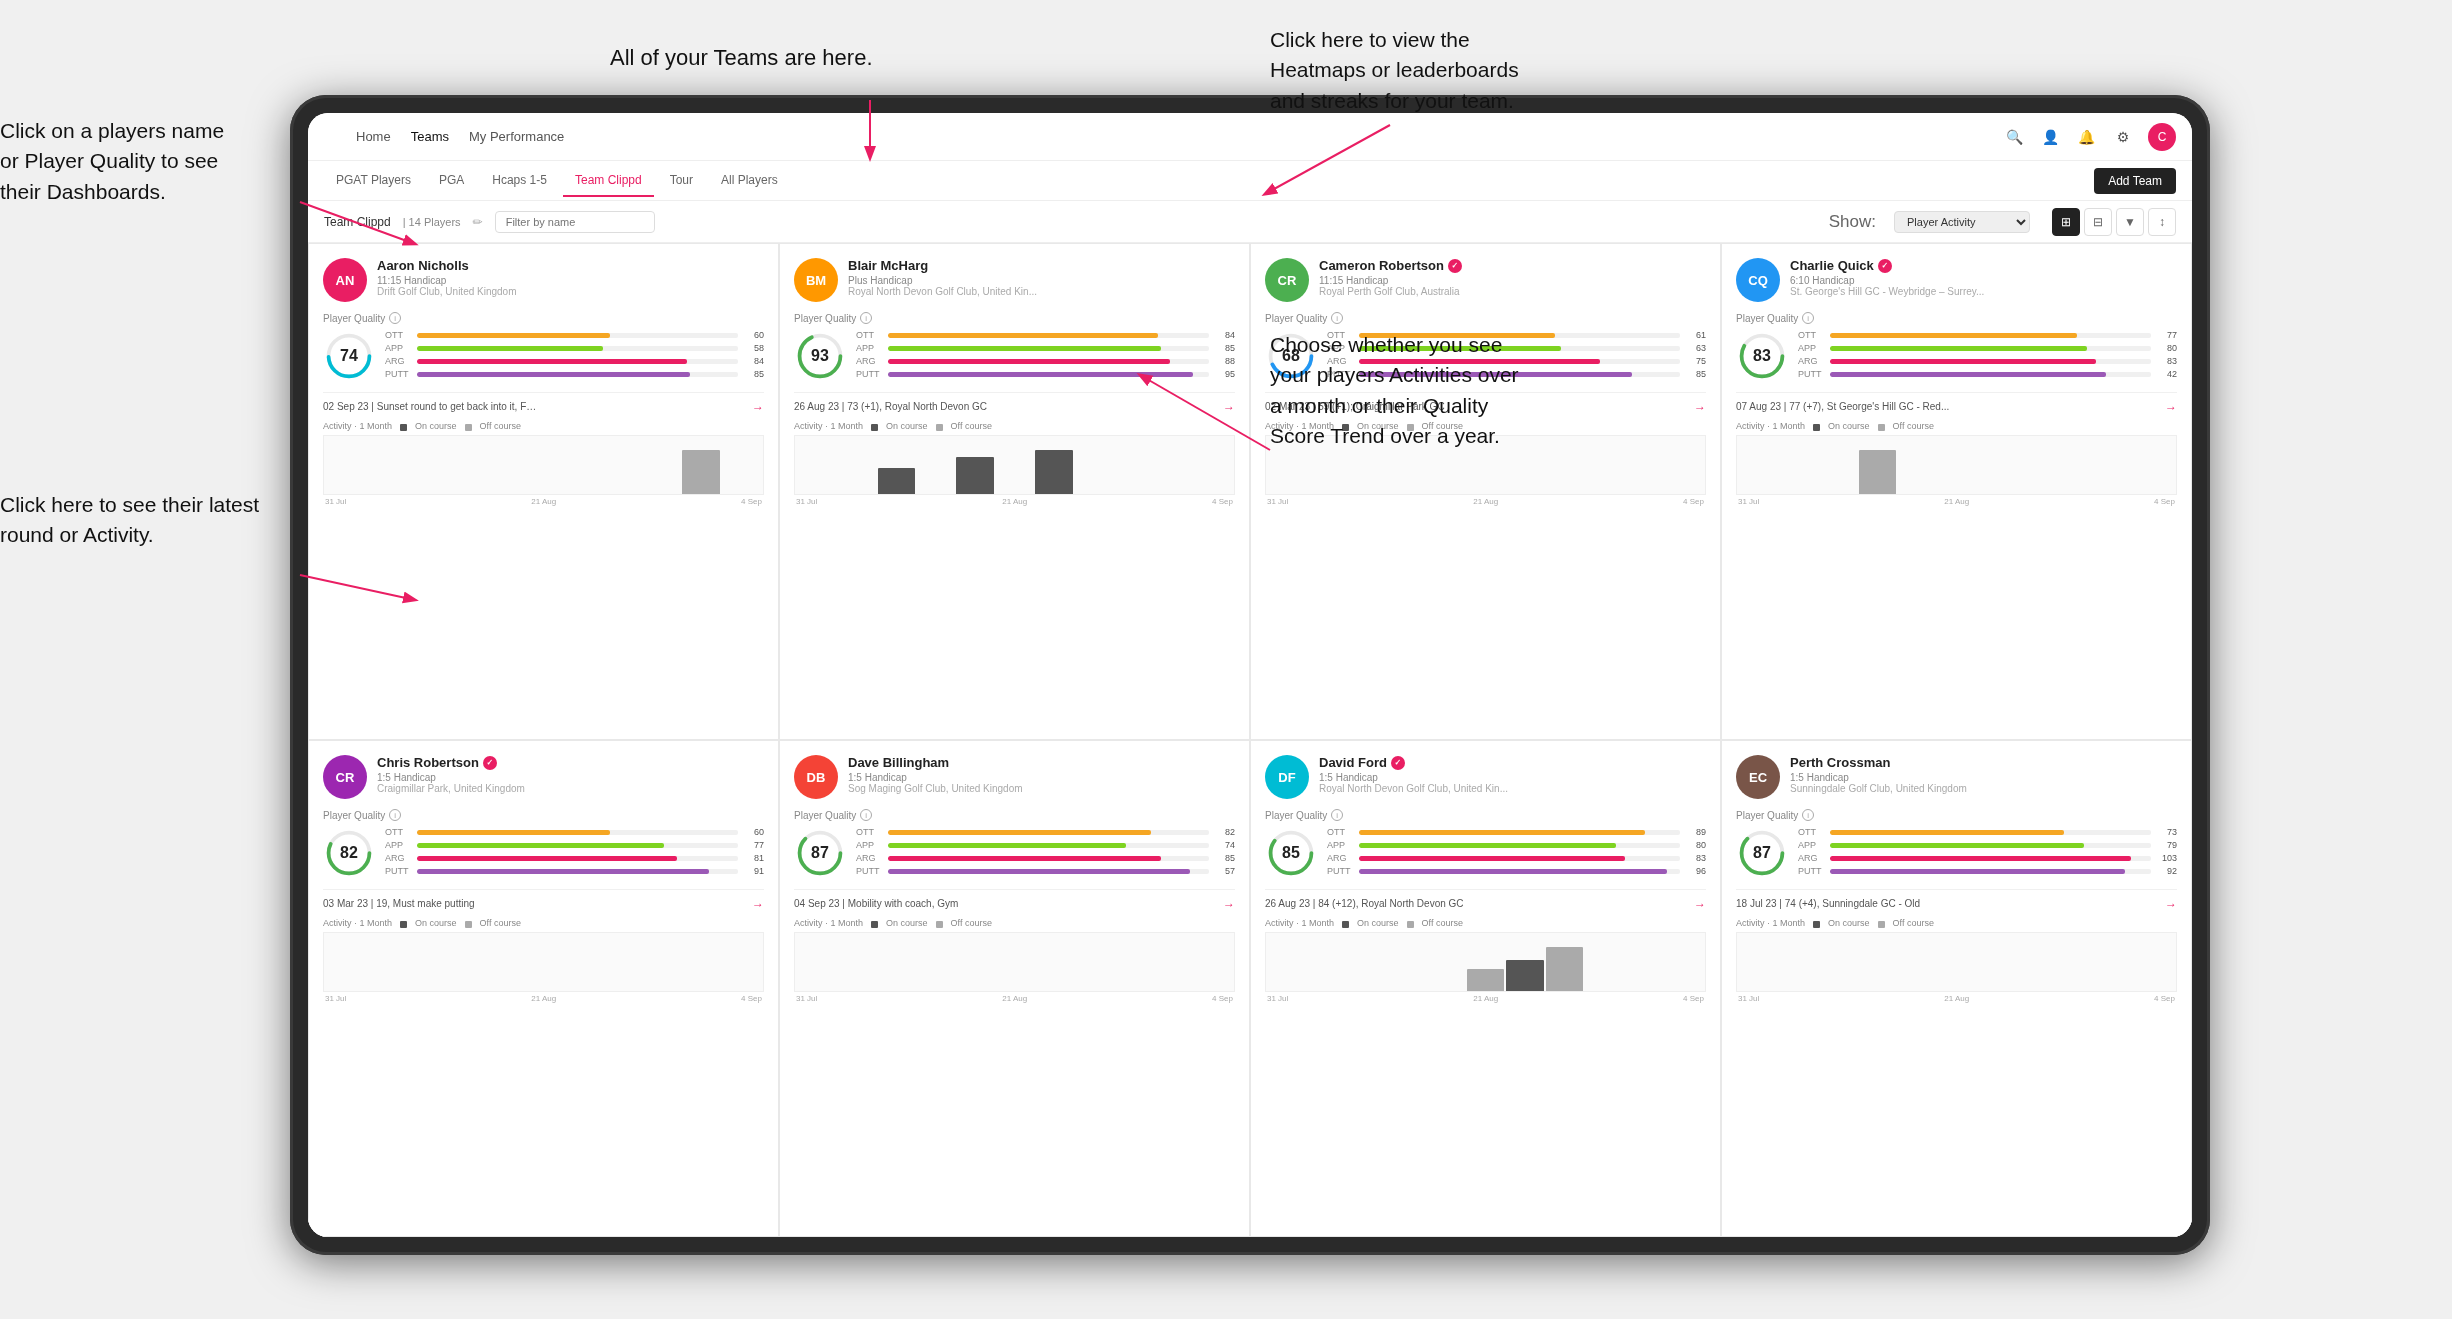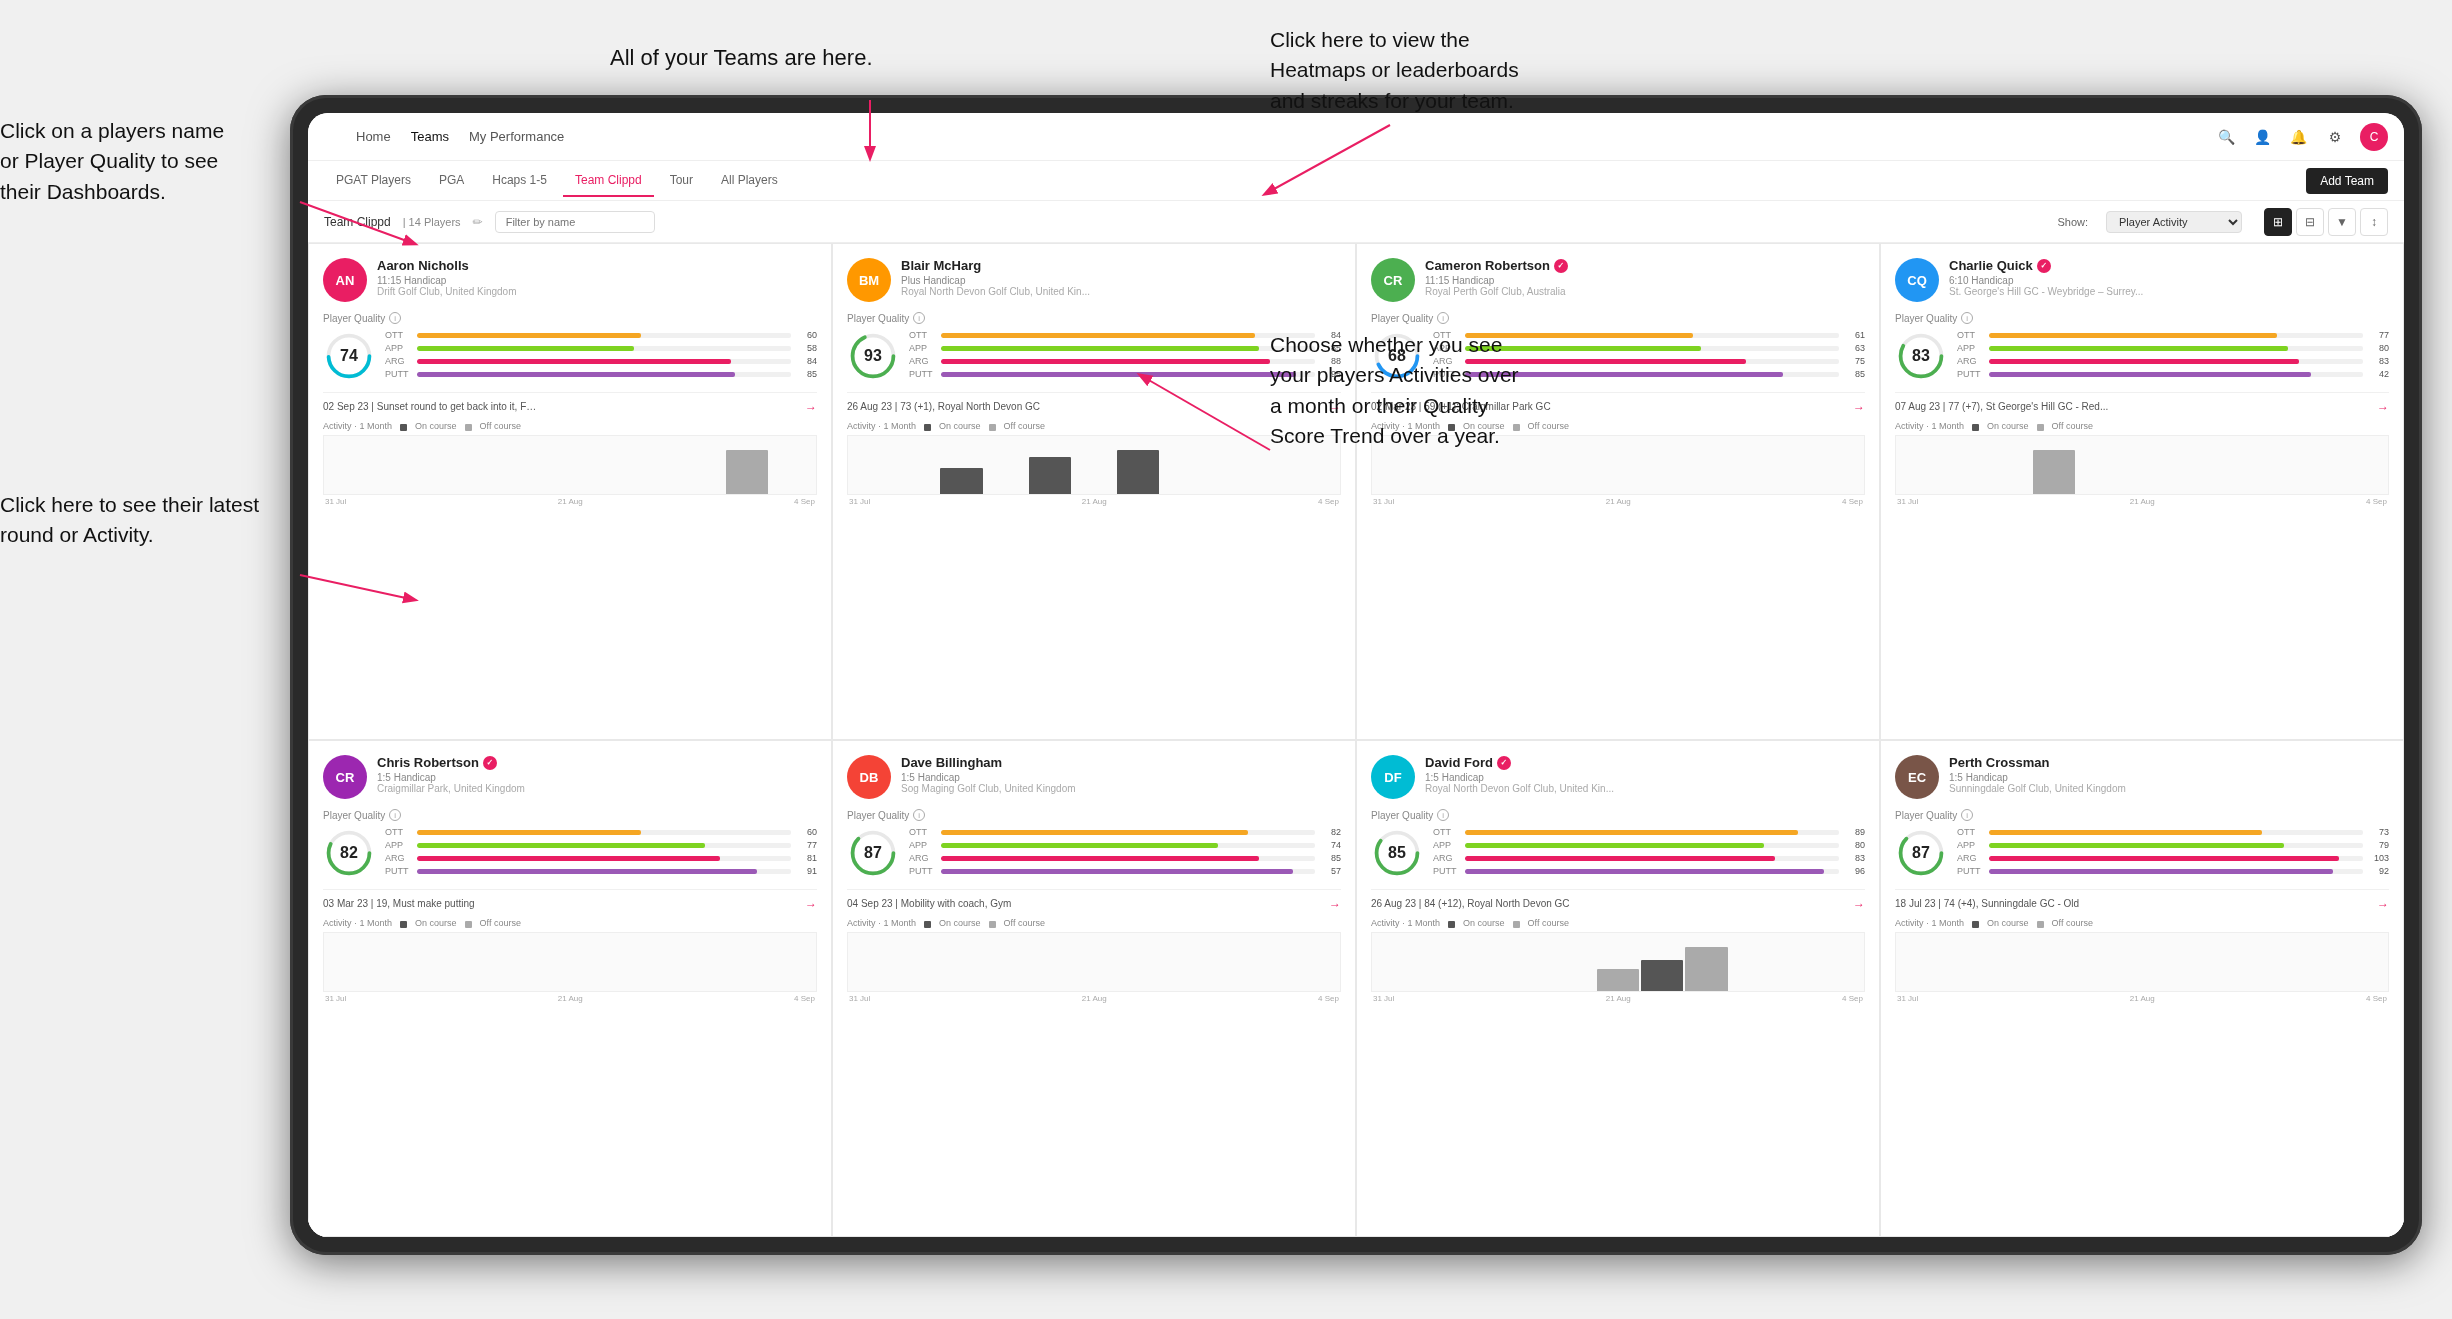--- a/index.html
+++ b/index.html
@@ -10,21 +10,21 @@
       height: 1319px;
       overflow: hidden;
       position: relative;
     }
 
     
     .ipad-frame {
       position: absolute;
       left: 290px;
       top: 95px;
-      width: 2132px;
+      width: 1920px;
       height: 1160px;
       background: #2a2a2a;
       border-radius: 36px;
       box-shadow: 0 8px 40px rgba(0,0,0,0.5), inset 0 0 0 3px #3a3a3a;
     }
     .ipad-screen {
       position: absolute;
       left: 18px;
       top: 18px;
       right: 18px;
@@ -143,21 +143,21 @@
       border: 1px solid #ddd;
       border-radius: 4px;
       padding: 4px 10px;
       font-size: 11px;
       color: #666;
       width: 160px;
       outline: none;
     }
     .show-label {
       margin-left: auto;
-      font-size: 11px;
+      font-size: 17px;
       color: #666;
     }
     .show-select {
       border: 1px solid #ddd;
       border-radius: 4px;
       padding: 3px 8px;
       font-size: 11px;
       color: #333;
       margin-left: 6px;
     }

